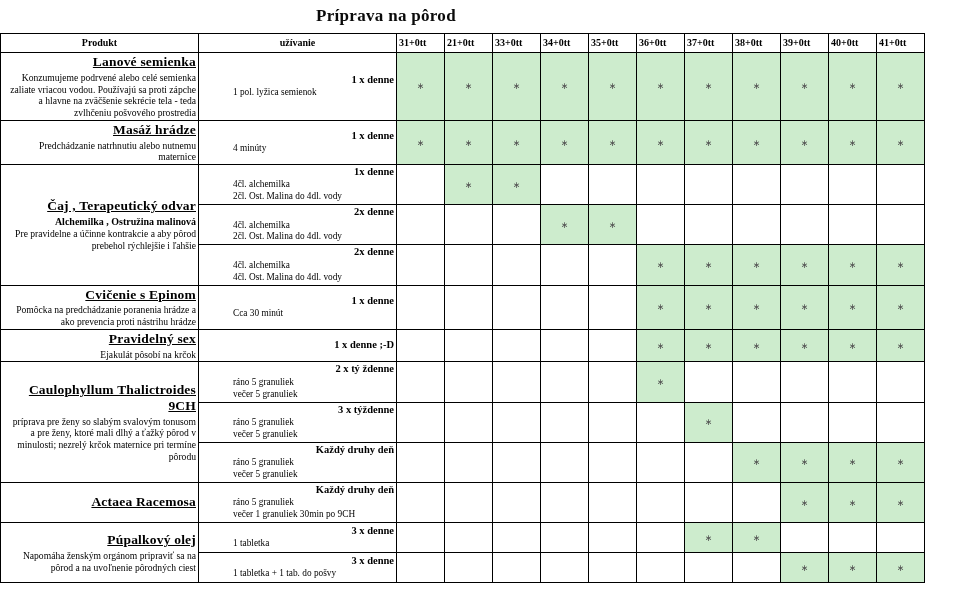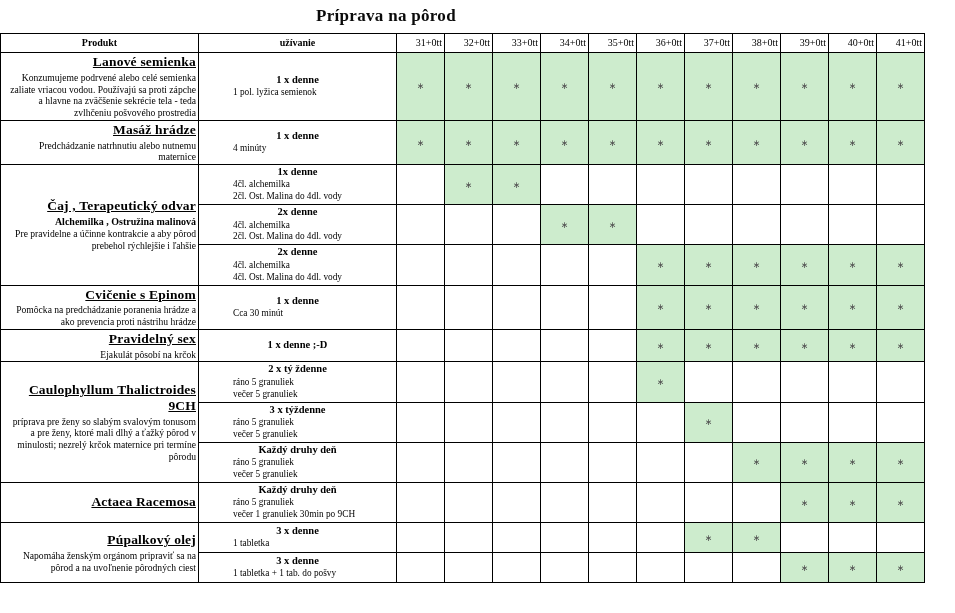--- a/index.html
+++ b/index.html
@@ -44,23 +44,23 @@
     font-size: 10px;
     line-height: 1.18;
   }
   th.hdr {
     font-weight: bold;
     font-size: 11px;
     height: 16px;
     padding: 1px 2px;
   }
   th.wk {
-    font-weight: normal;
+    font-weight: bold;
     font-size: 10.5px;
-    text-align: right;
+    text-align: left;
     width: 43px;
   }
   td.prod {
     text-align: right;
     padding: 3px 6px;
   }
   td.prod .pname {
     font-weight: bold;
     font-size: 13.5px;
     text-decoration: underline;
@@ -83,21 +83,21 @@
   td.use {
     width: 155px;
     padding: 2px 4px;
     font-size: 9.6px;
     line-height: 1.25;
   }
   td.use .uhead {
     display: block;
     font-weight: bold;
     font-size: 10.5px;
-    text-align: center;
+    text-align: right;
     margin-bottom: 1px;
   }
   td.use .uline {
     display: block;
     font-size: 9.3px;
     line-height: 1.28;
     margin-left: 32px;
   }
   td.cell {
     width: 43px;
@@ -119,21 +119,21 @@
 <body>
 
 <div class="page">
   <div class="title">Príprava na pôrod</div>
   <table class="grid">
     <thead>
       <tr>
         <th class="hdr">Produkt</th>
         <th class="hdr">užívanie</th>
         <th class="hdr wk">31+0tt</th>
-        <th class="hdr wk">32+0tt</th>
+        <th class="hdr wk">21+0tt</th>
         <th class="hdr wk">33+0tt</th>
         <th class="hdr wk">34+0tt</th>
         <th class="hdr wk">35+0tt</th>
         <th class="hdr wk">36+0tt</th>
         <th class="hdr wk">37+0tt</th>
         <th class="hdr wk">38+0tt</th>
         <th class="hdr wk">39+0tt</th>
         <th class="hdr wk">40+0tt</th>
         <th class="hdr wk">41+0tt</th>
       </tr>

